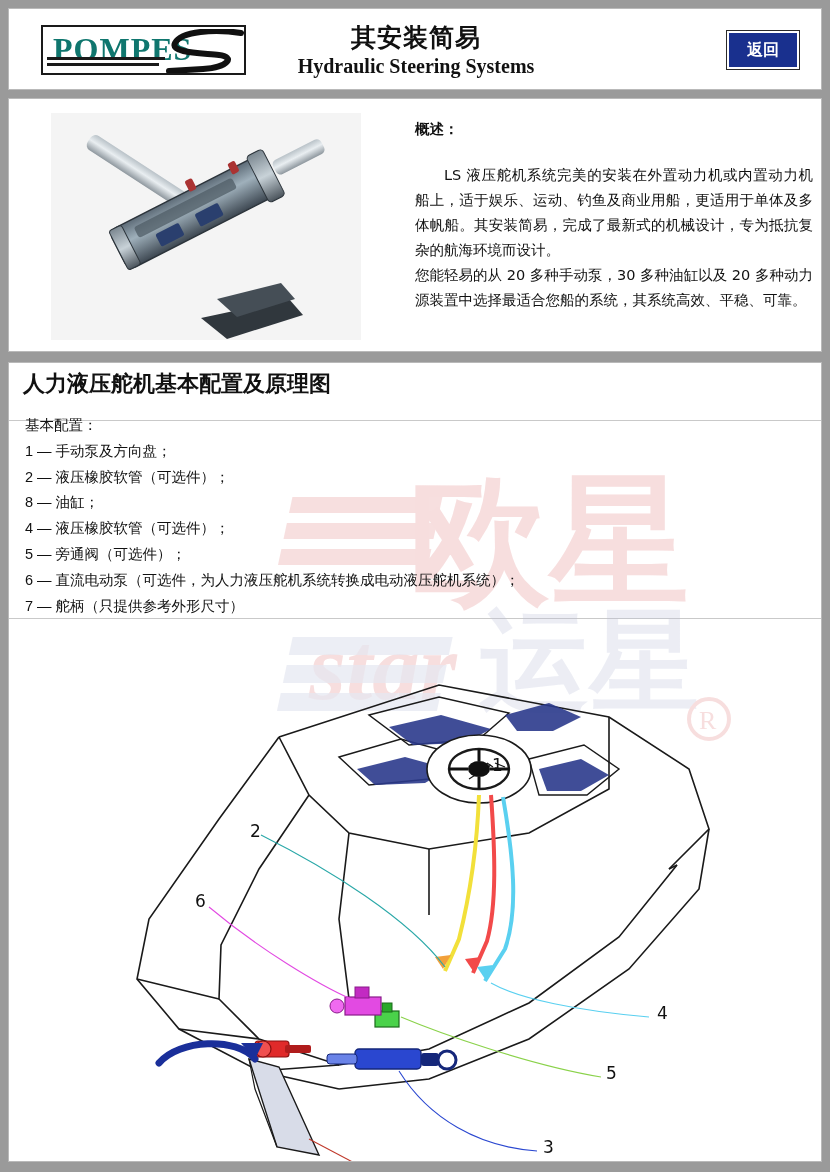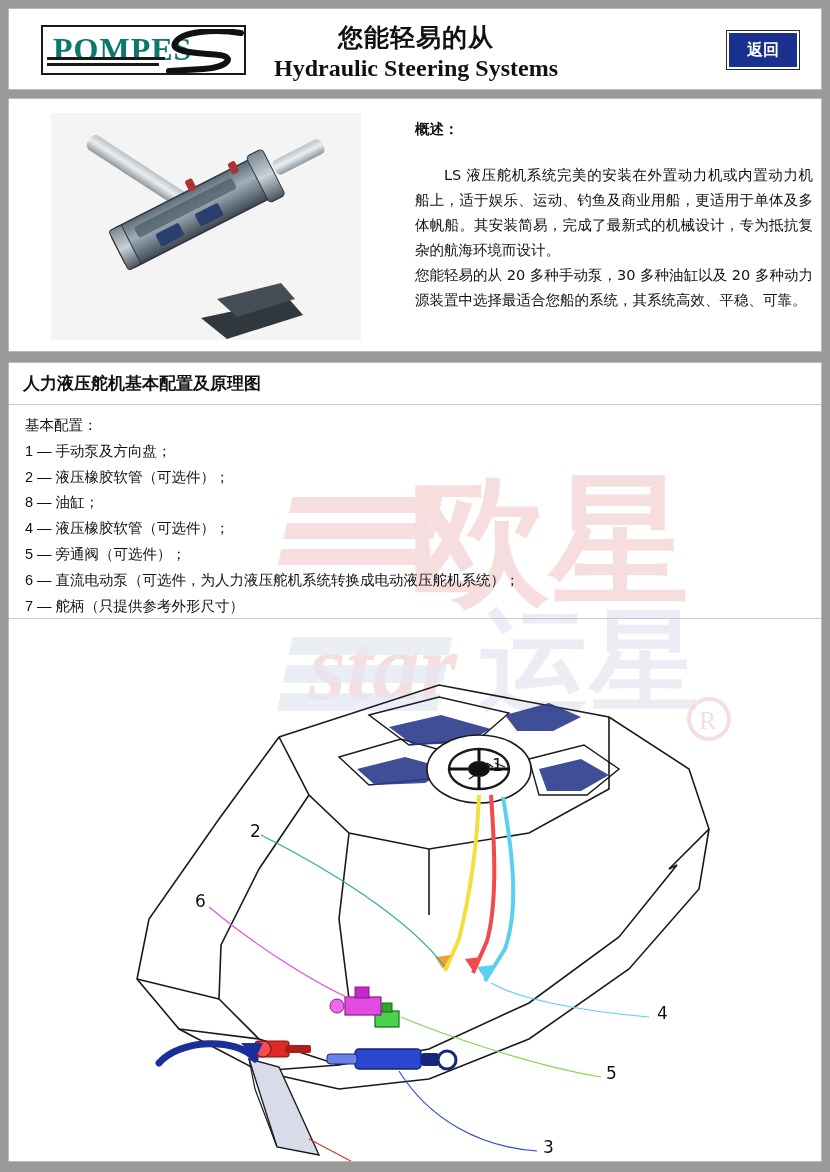--- a/index.html
+++ b/index.html
@@ -86,21 +86,21 @@
     letter-spacing: 1px;
   }
   .title-en {
     position: absolute;
     left: 0;
     top: 46px;
     width: 814px;
     text-align: center;
     font-family: "Liberation Serif", serif;
     font-weight: bold;
-    font-size: 24px;
+    font-size: 20px;
     color: #111;
   }
   .back-button {
     position: absolute;
     right: 22px;
     top: 22px;
     width: 72px;
     height: 38px;
     background: #19308e;
     border: 2px solid #ffffff;
@@ -171,27 +171,27 @@
     background: #ffffff;
     border: 1px solid #b9b9b9;
     box-sizing: border-box;
     overflow: hidden;
   }
   .section-title {
     position: absolute;
     left: 0;
     top: 0;
     width: 812px;
-    height: 42px;
+    height: 58px;
     line-height: 42px;
     padding-left: 14px;
     box-sizing: border-box;
     font-family: Liberation Serif, serif;
     font-weight: bold;
-    font-size: 17px;
+    font-size: 22px;
     color: #111;
     border-bottom: 1px solid #c9c9c9;
   }
   .config-list {
     position: absolute;
     left: 16px;
     top: 50px;
     width: 790px;
     font-family: Liberation Sans, sans-serif;
     font-size: 14.5px;
@@ -242,21 +242,21 @@
       <span class="logo-text">POMPES</span>
       <svg class="logo-swoosh" viewBox="0 0 85 46">
         <path d="M78 4 C52 0 18 2 12 14 C7 24 38 24 56 26 C72 28 66 38 40 40 L6 42" fill="none" stroke="#111" stroke-width="6" stroke-linecap="round"></path>
       </svg>
       <span class="logo-lines">
         <i></i>
           <i></i>
       </span>
     </div>
 
-    <div class="title-cn">您能轻易的从</div>
+    <div class="title-cn">其安装简易</div>
     <div class="title-en">Hydraulic Steering Systems</div>
 
     <div class="back-button">返回</div>
   </div>
 
   <div class="overview">
 
     <div class="photo">
       <svg viewBox="0 0 310 227" width="310" height="227">
         <defs>

